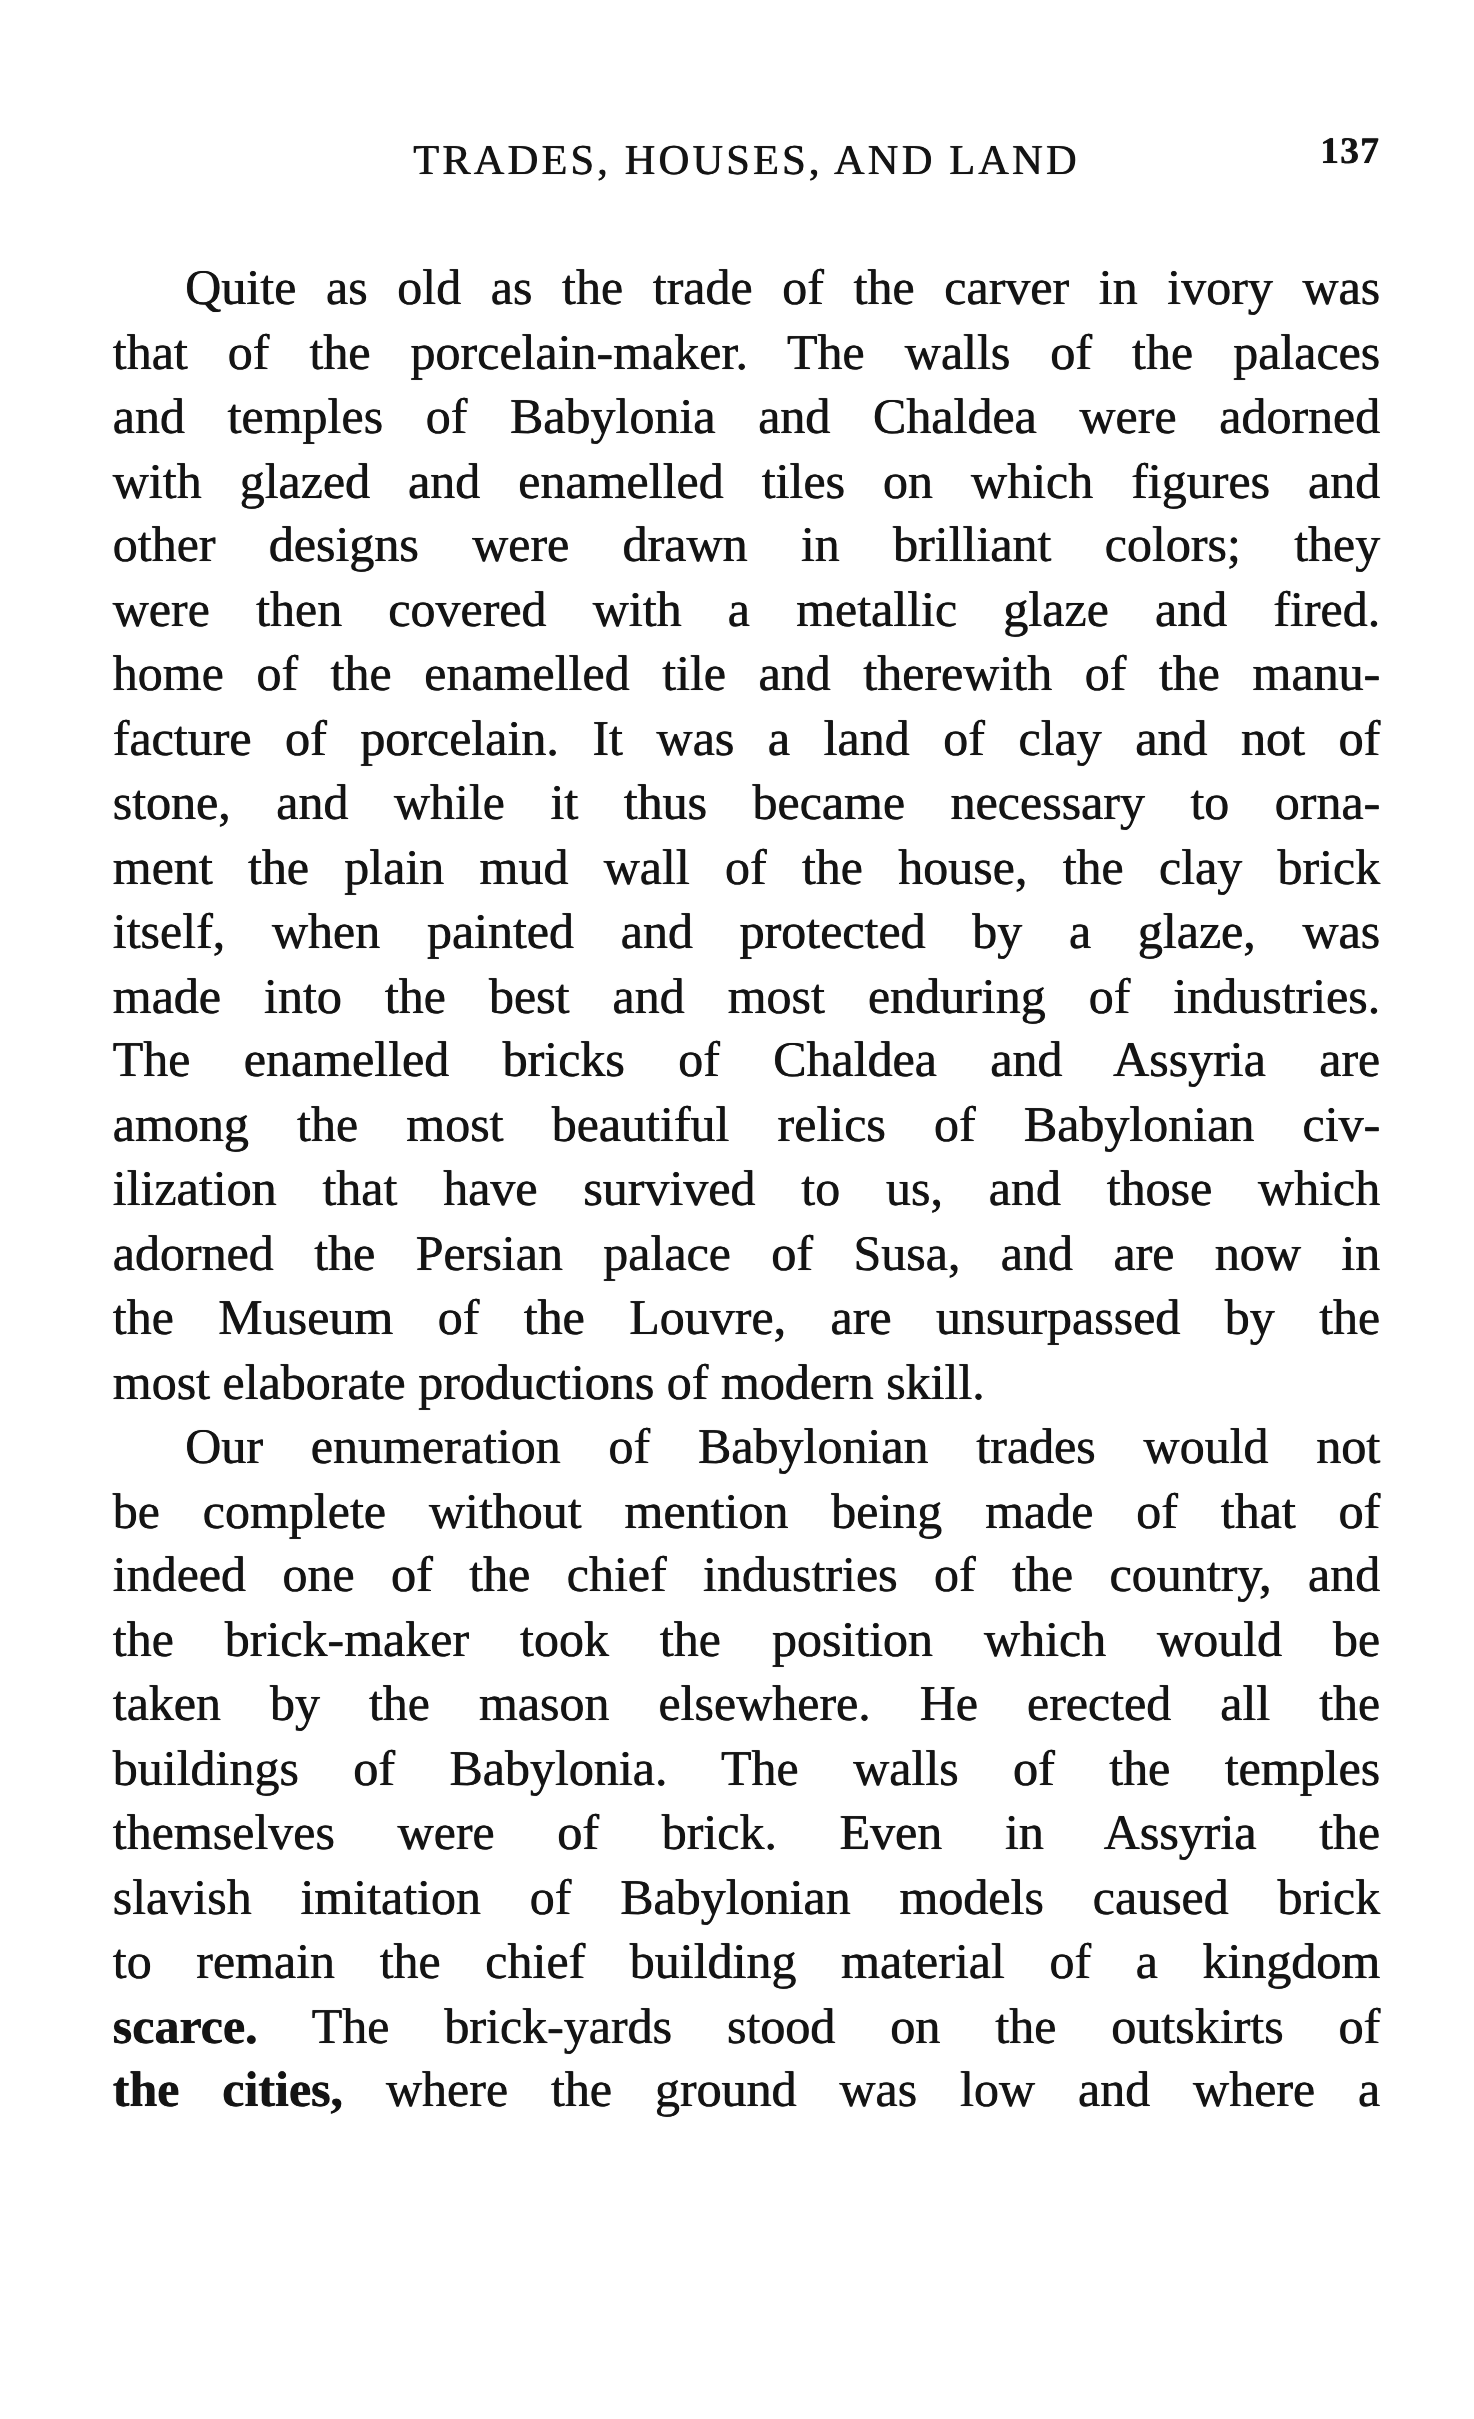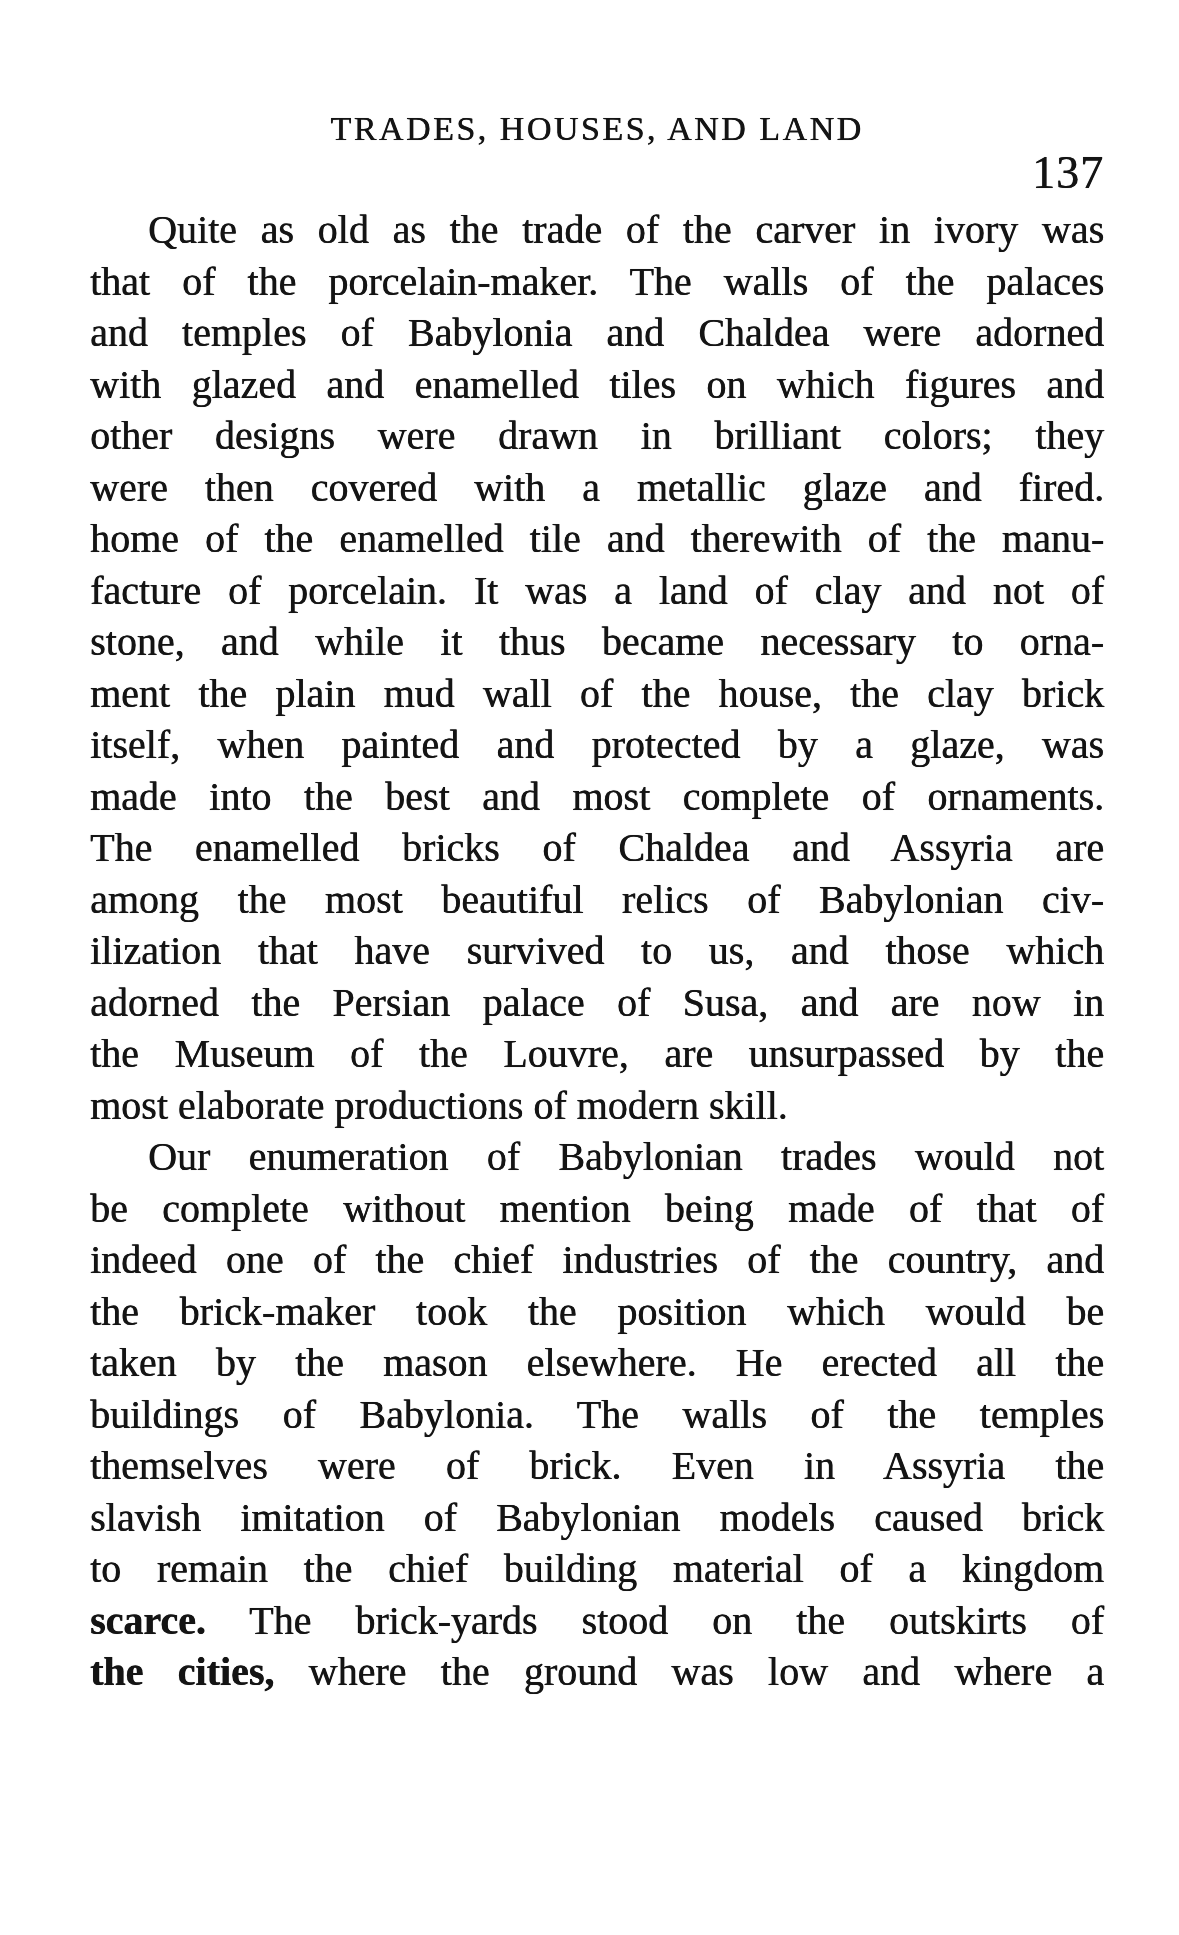--- a/index.html
+++ b/index.html
@@ -28,25 +28,24 @@
     text-align: center;
     font-size: 34px;
     line-height: 1;
     letter-spacing: 2.5px;
     white-space: nowrap;
   }
   .page-number {
     position: absolute;
     right: 0;
     top: -6px;
-    font-size: 46px;
-    font-weight: 400;
+    font-size: 30px;
+    font-weight: 700;
     line-height: 1;
     letter-spacing: 1px;
-    margin-top: 44px;
   }
   .page-text {
     position: absolute;
     top: 204px;
     left: 90px;
     width: 1014px;
     font-size: 40px;
     line-height: 51.5px;
     text-shadow: 0.45px 0 0 currentColor, 0 0 0.8px rgba(10,10,10,0.35);
   }
@@ -74,21 +73,21 @@
         <div class="text-line">that of the porcelain-maker. The walls of the palaces</div>
         <div class="text-line">and temples of Babylonia and Chaldea were adorned</div>
         <div class="text-line">with glazed and enamelled tiles on which figures and</div>
         <div class="text-line">other designs were drawn in brilliant colors; they</div>
         <div class="text-line">were then covered with a metallic glaze and fired.</div>
         <div class="text-line">home of the enamelled tile and therewith of the manu-</div>
         <div class="text-line">facture of porcelain. It was a land of clay and not of</div>
         <div class="text-line">stone, and while it thus became necessary to orna-</div>
         <div class="text-line">ment the plain mud wall of the house, the clay brick</div>
         <div class="text-line">itself, when painted and protected by a glaze, was</div>
-        <div class="text-line">made into the best and most complete of ornaments.</div>
+        <div class="text-line">made into the best and most enduring of industries.</div>
         <div class="text-line">The enamelled bricks of Chaldea and Assyria are</div>
         <div class="text-line">among the most beautiful relics of Babylonian civ-</div>
         <div class="text-line">ilization that have survived to us, and those which</div>
         <div class="text-line">adorned the Persian palace of Susa, and are now in</div>
         <div class="text-line">the Museum of the Louvre, are unsurpassed by the</div>
         <div class="text-line para-last-left">most elaborate productions of modern skill.</div>
       </div>
       <div class="paragraph">
         <div class="text-line para-first">Our enumeration of Babylonian trades would not</div>
         <div class="text-line">be complete without mention being made of that of</div>

